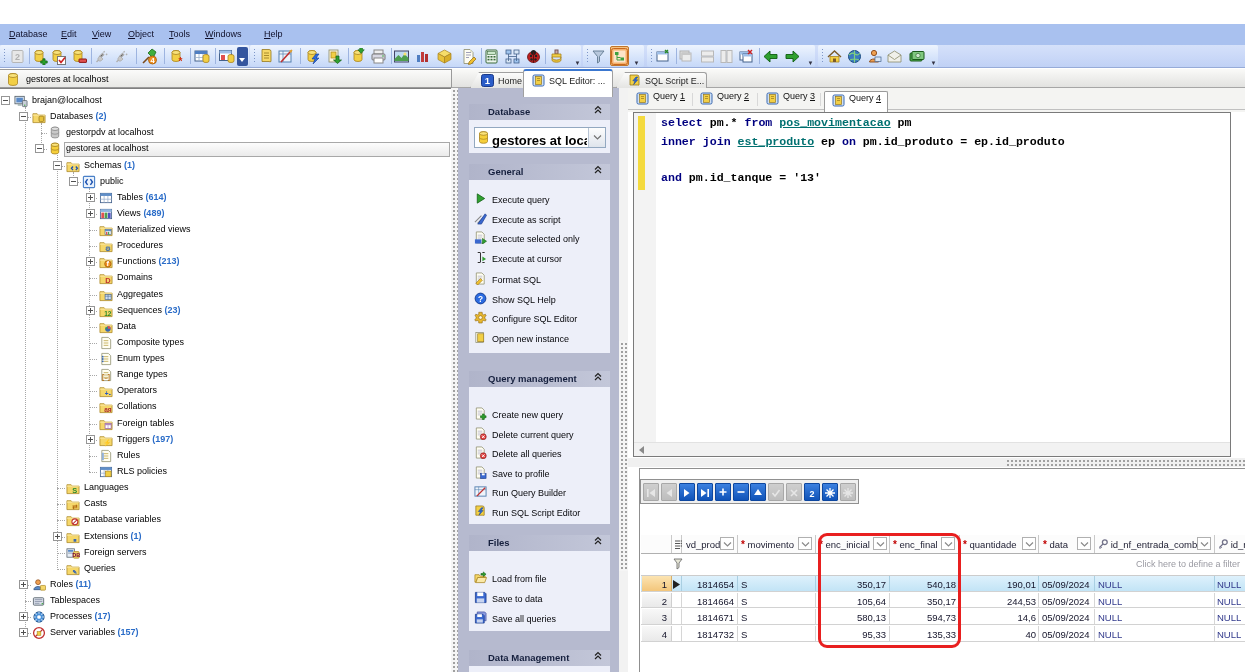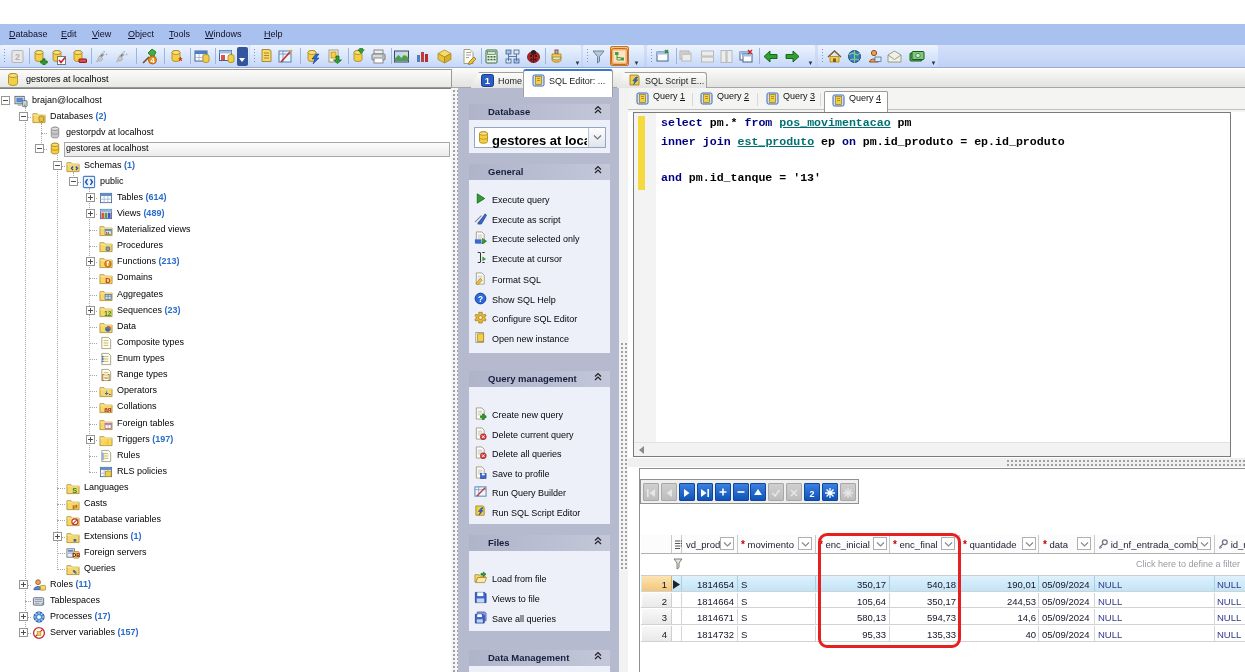--- a/index.html
+++ b/index.html
@@ -796,21 +796,21 @@
       <div class="sbox" style="top:463px;height:80px"></div>
       <div class="sitem" style="top:486px"><svg viewBox="0 0 14 14">
           <path d="M1 4 h4.5 l1.2 1.5 H12 v1.5 H4 l-1.8 5 H1z" fill="#f5d76a" stroke="#a8831f" stroke-width="0.8"></path>
           <path d="M4 7 h9.5 l-2 5.5 H2z" fill="#fae9a8" stroke="#a8831f" stroke-width="0.8"></path>
           <path d="M10 1 l3 2.5 -3 2.5 v-1.7 h-2.5 v-1.6 H10z" fill="#2fa030" stroke="#0d5c10" stroke-width="0.6"></path>
         </svg><span class="tx">Load from file</span></div>
       <div class="sitem" style="top:506px"><svg viewBox="0 0 14 14">
           <path d="M1.5 1.5 h10 l1.5 1.5 v9.5 h-11.5z" fill="#3a68d0" stroke="#1a3a8a" stroke-width="0.8"></path>
           <rect x="3.5" y="1.5" width="6.5" height="4" fill="#fff"></rect>
           <rect x="3" y="8" width="8" height="4.5" fill="#c8d4f0"></rect>
-        </svg><span class="tx">Views to file</span></div>
+        </svg><span class="tx">Save to data</span></div>
       <div class="sitem" style="top:526px"><svg viewBox="0 0 14 14">
           <path d="M3.5 1 h8 l1.5 1.5 v8 h-9.5z" fill="#8a9ae0" stroke="#3a4a9a" stroke-width="0.7"></path>
           <path d="M1.5 3.5 h8 l1.5 1.5 v8 h-9.5z" fill="#3a68d0" stroke="#1a3a8a" stroke-width="0.8"></path>
           <rect x="3.5" y="3.5" width="5" height="3" fill="#fff"></rect>
           <rect x="3" y="9" width="6.5" height="3.5" fill="#c8d4f0"></rect>
         </svg><span class="tx">Save all queries</span></div>
       <div class="shdr" style="top:562px">
         <span class="tx">Data Management</span>
         <span class="ch"><svg width="8" height="9" viewBox="0 0 8 9">
             <path d="M1 4.5 L4 1.5 7 4.5 M1 8 L4 5 7 8" stroke="#222" stroke-width="1.2" fill="none"></path>

